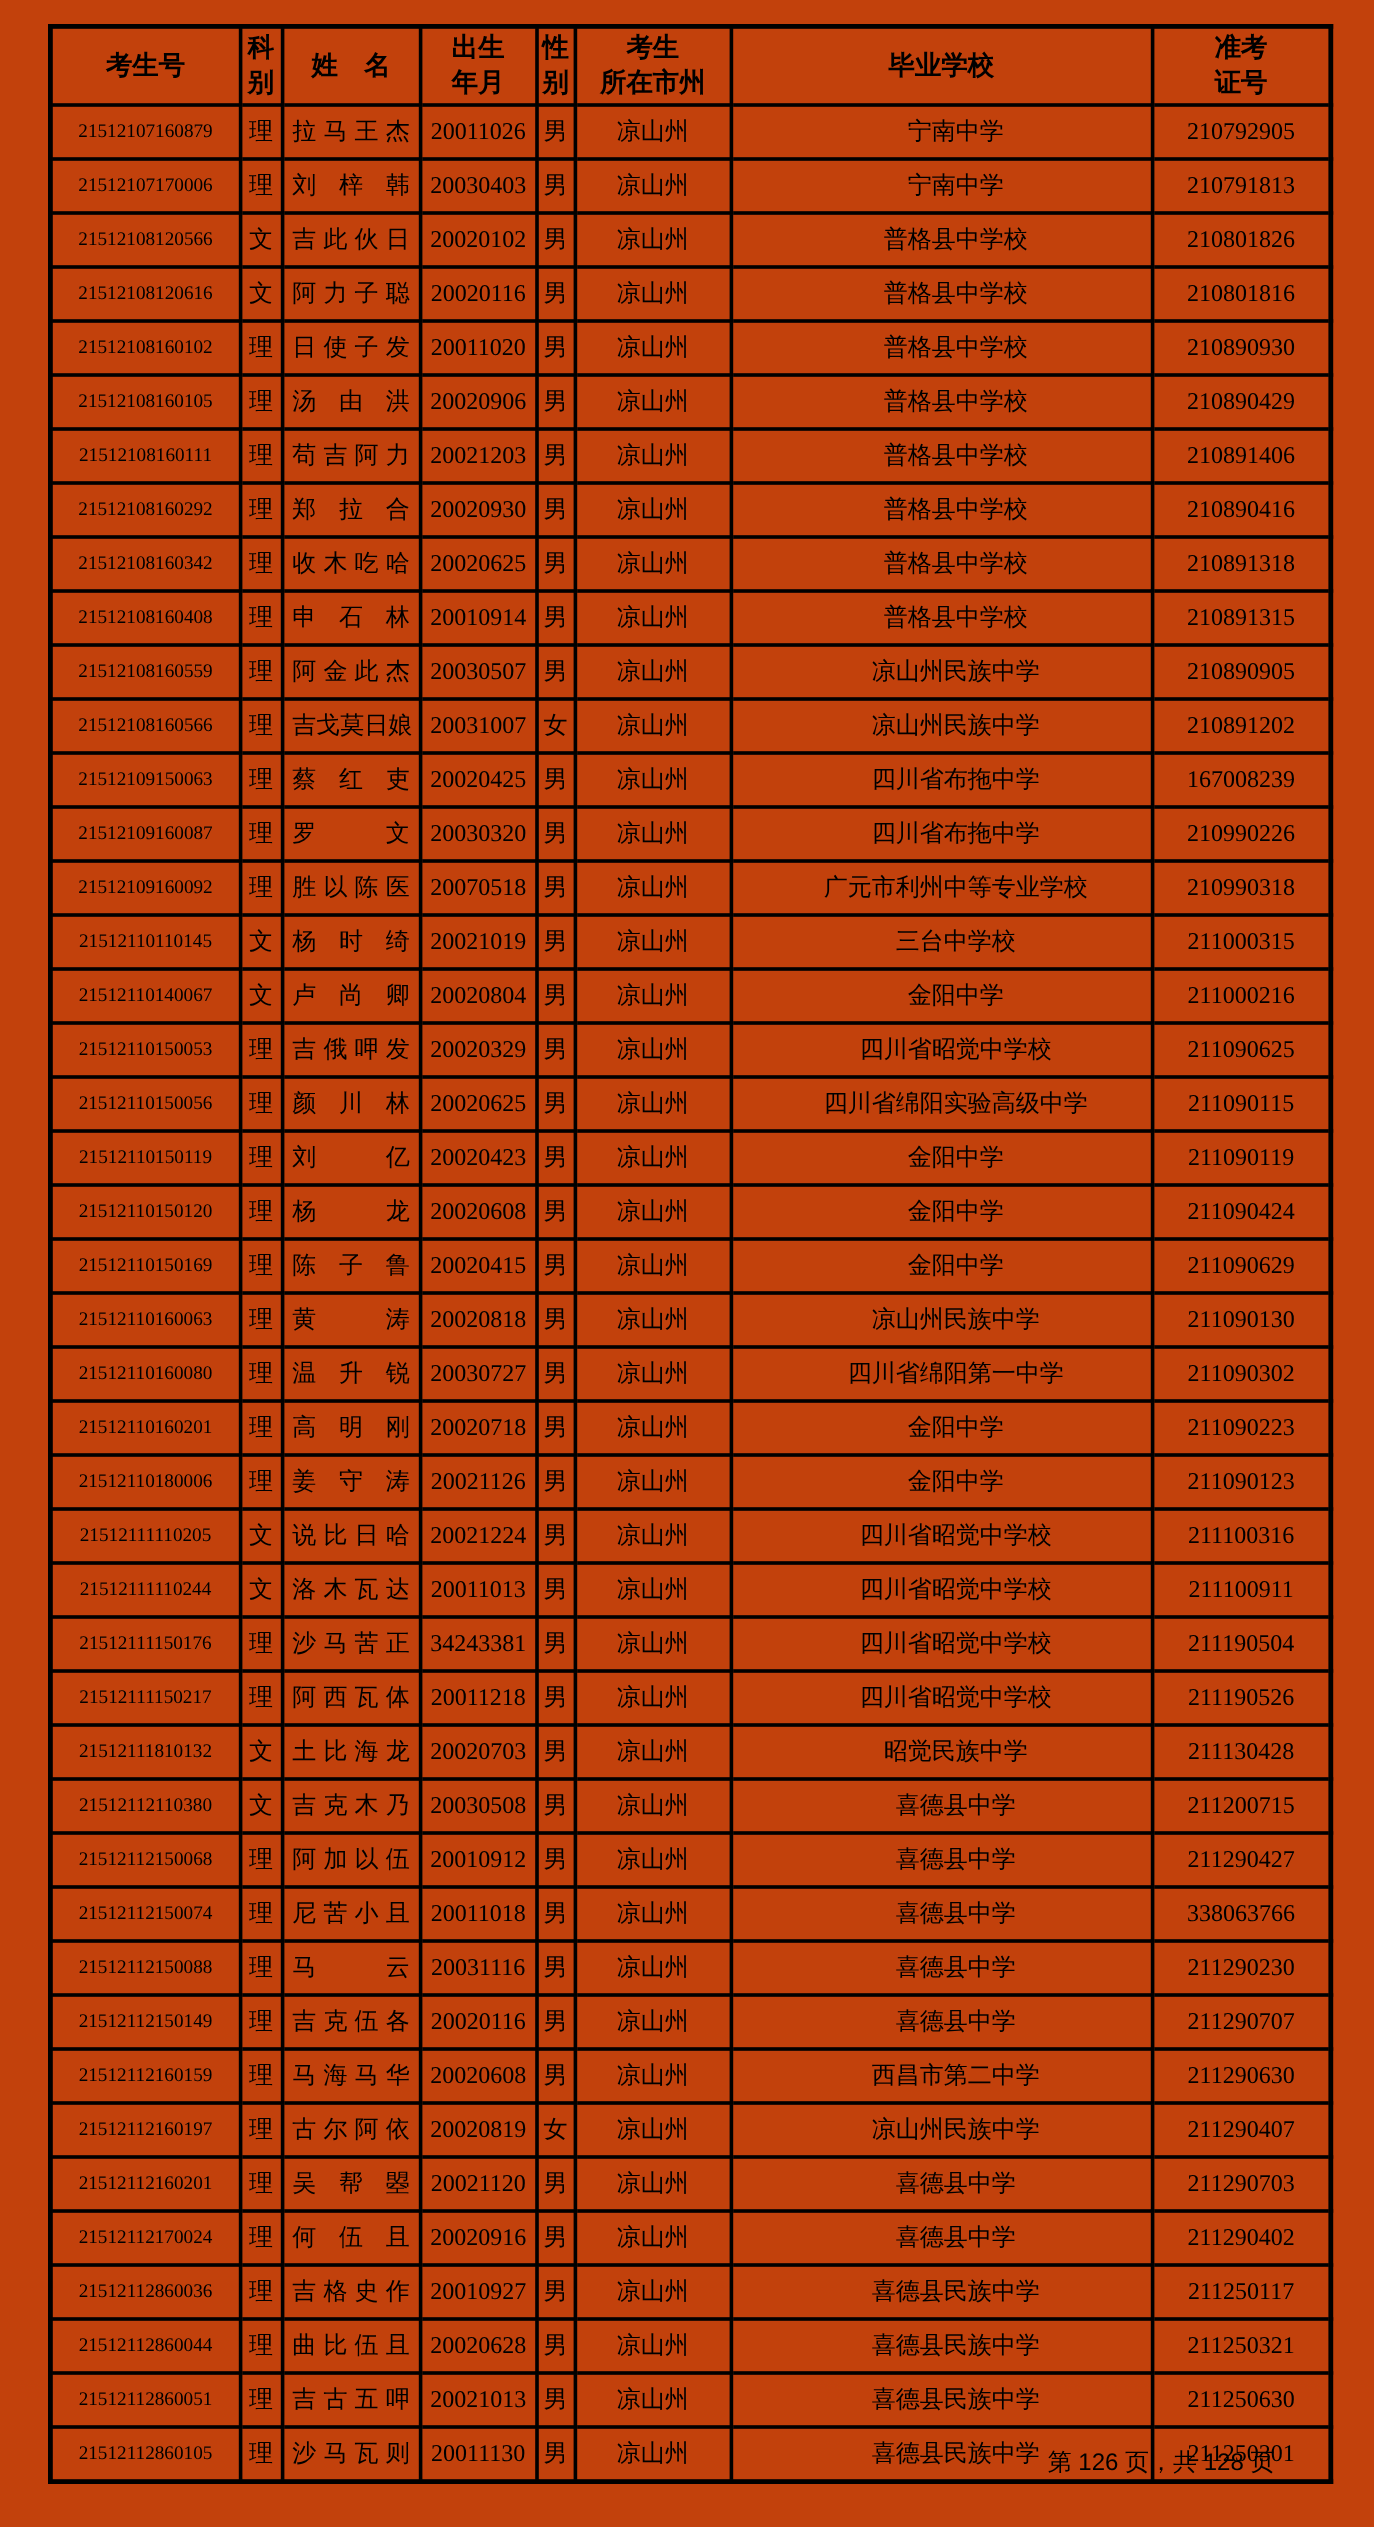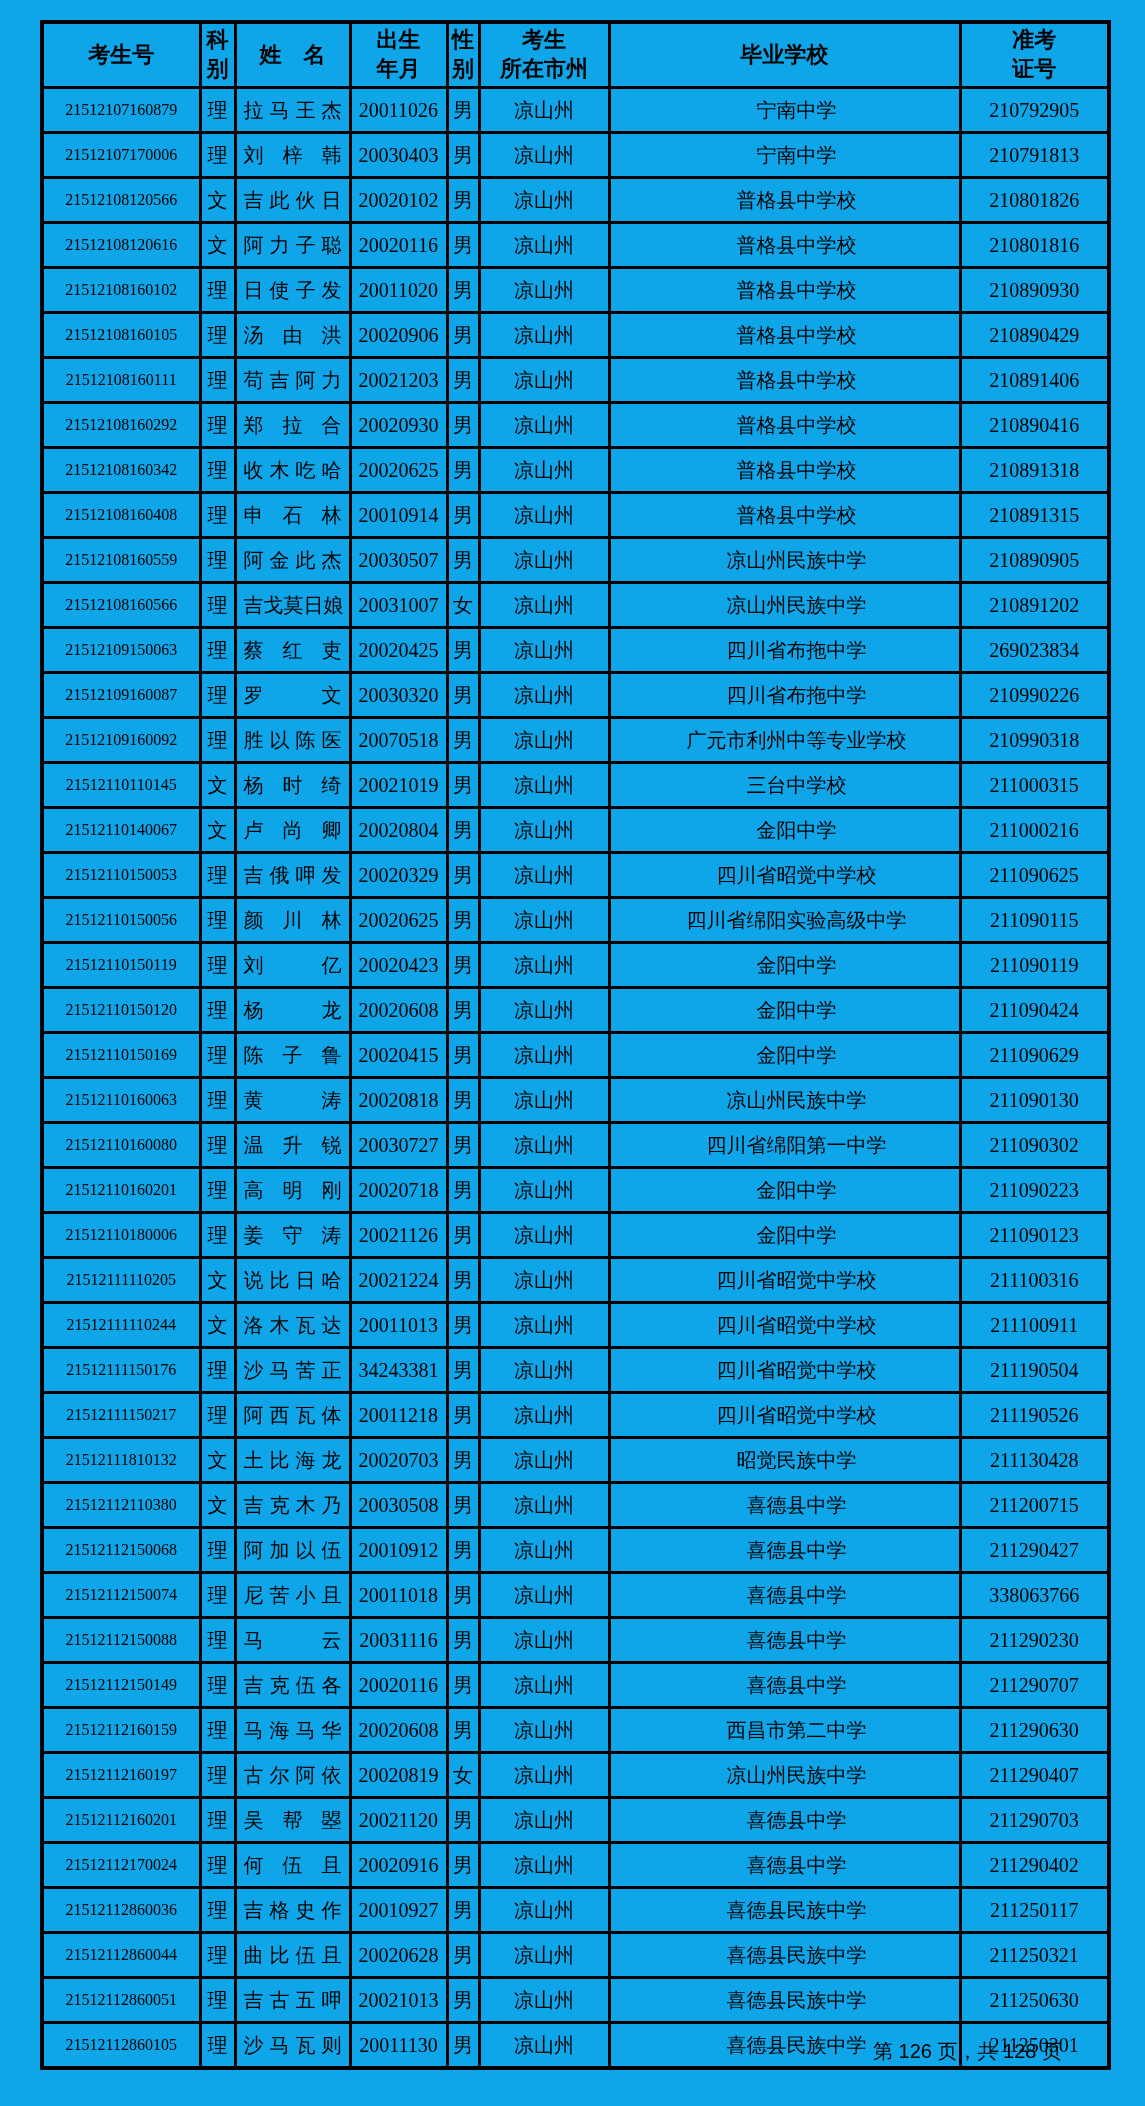--- a/index.html
+++ b/index.html
@@ -1,17 +1,17 @@
 <!DOCTYPE html>
 <html><head>
 <meta charset="utf-8">
 <style>
   html,body{margin:0;padding:0;background:#fff;}
   body{width:1145px;height:2106px;position:relative;font-family:"Liberation Serif",serif;color:#000;}
-  .sheet{position:absolute;inset:0;background:#0ea5e9;}
+  .sheet{position:absolute;inset:0;background:#c2410c;}
   table.roster{position:absolute;left:40px;top:20px;width:1067px;border-collapse:collapse;table-layout:fixed;border:4px solid #000;}
   th,td{border:3px solid #000;padding:0;text-align:center;vertical-align:middle;overflow:hidden;}
   th{height:62px;font-family:"Liberation Sans",sans-serif;font-weight:700;font-size:22px;line-height:1.3;white-space:pre-line;}
   td{height:42px;font-size:20px;line-height:1;}
   td.c0{font-size:16px;}
   td.c2{padding:0;}
   td.c2 .dist{display:flex;justify-content:space-between;align-items:center;margin:0 7px;}
   td.c2 .dist span{display:block;}
   td.c6{font-size:20px;padding-left:24px;}
   .footer{position:absolute;left:0;top:2038px;width:1062px;text-align:right;
@@ -259,21 +259,21 @@
             <span class="dist">
               <span>蔡</span>
               <span>红</span>
               <span>吏</span>
             </span>
           </td>
           <td class="c3">20020425</td>
           <td class="c4">男</td>
           <td class="c5">凉山州</td>
           <td class="c6">四川省布拖中学</td>
-          <td class="c7">269023834</td>
+          <td class="c7">167008239</td>
         </tr>
         <tr>
           <td class="c0">21512109160087</td>
           <td class="c1">理</td>
           <td class="c2">
             <span class="dist">
               <span>罗</span>
               <span>文</span>
             </span>
           </td>

